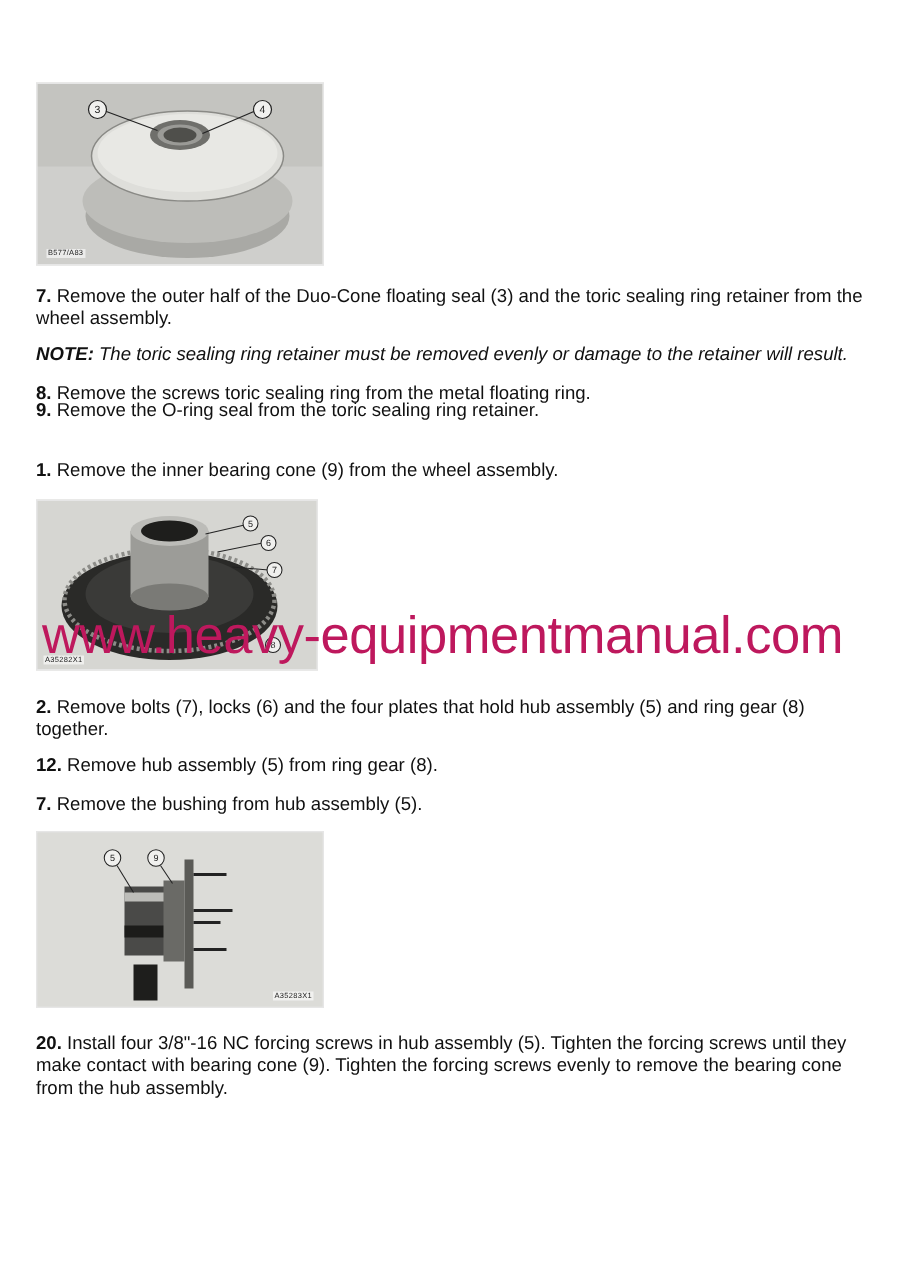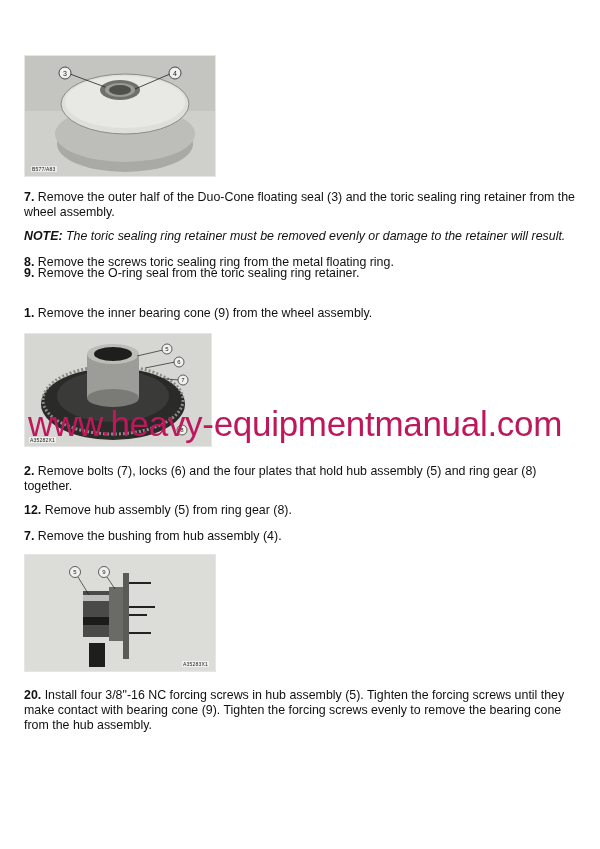--- a/index.html
+++ b/index.html
@@ -94,21 +94,21 @@
 
 <div class="watermark">www.heavy-equipmentmanual.com</div>
 
 <div class="para" style="top:464px;">
   <b>2.</b><span> Remove bolts (7), locks (6) and the four plates that hold hub assembly (5) and ring gear (8) together.</span>
 </div>
 <div class="para" style="top:503px;">
   <b>12.</b><span> Remove hub assembly (5) from ring gear (8).</span>
 </div>
 <div class="para" style="top:529px;">
-  <b>7.</b><span> Remove the bushing from hub assembly (4).</span>
+  <b>7.</b><span> Remove the bushing from hub assembly (5).</span>
 </div>
 
 <div class="fig" style="left:24px; top:554px; width:190px; height:116px;">
   <svg viewBox="0 0 190 116">
     <rect width="190" height="116" fill="#dcdcd8"></rect>
     <rect x="58" y="36" width="28" height="46" fill="#4a4a48"></rect>
     <rect x="58" y="40" width="28" height="6" fill="#bdbdb9"></rect>
     <rect x="58" y="62" width="28" height="8" fill="#1c1c1a"></rect>
     <rect x="84" y="32" width="14" height="54" fill="#6a6a66"></rect>
     <rect x="98" y="18" width="6" height="86" fill="#5a5a56"></rect>

